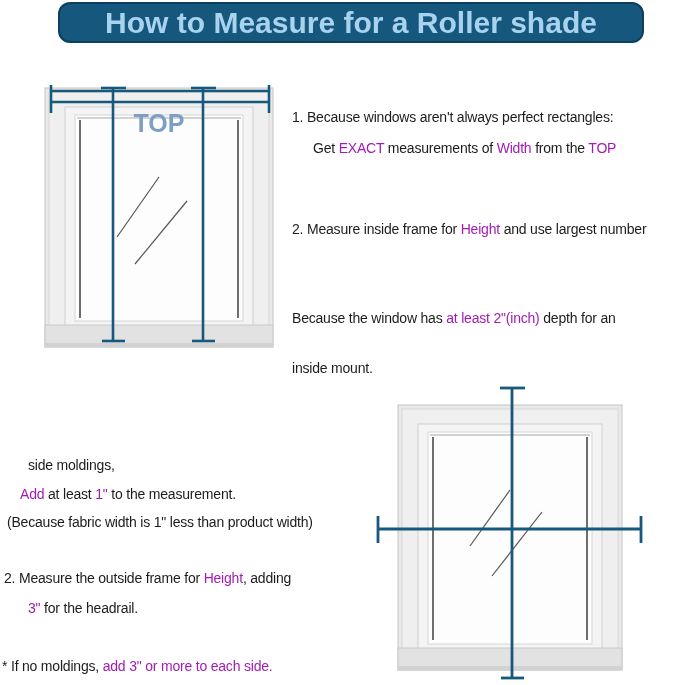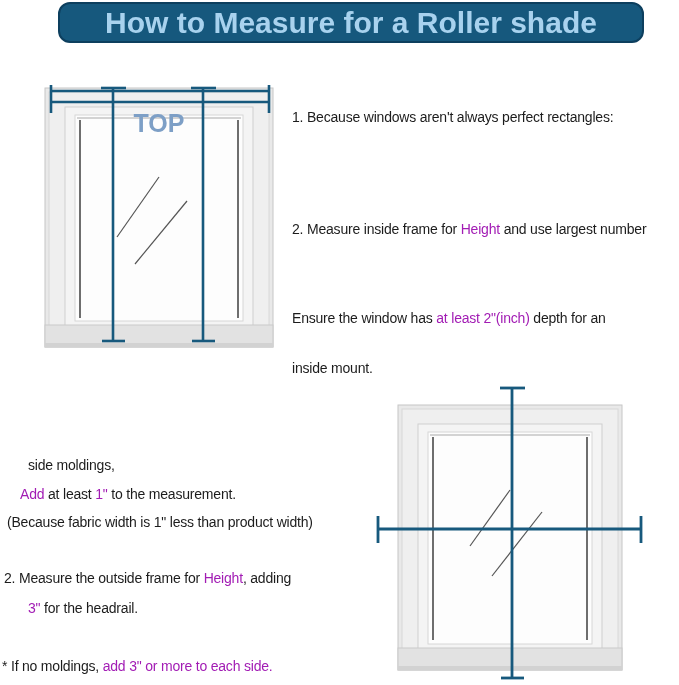--- a/index.html
+++ b/index.html
@@ -109,22 +109,23 @@
       <line x1="66" y1="8" x2="91" y2="8"></line>
       <line x1="67" y1="261" x2="90" y2="261"></line>
       <line x1="168" y1="9" x2="168" y2="261"></line>
       <line x1="156" y1="8" x2="181" y2="8"></line>
       <line x1="157" y1="261" x2="180" y2="261"></line>
     </g>
     <text x="124" y="52" text-anchor="middle" font-family="Liberation Sans, sans-serif" font-size="25" font-weight="bold" fill="#7d9fc6">TOP</text>
   </svg>
 
   <div id="i1" class="txt"><span>1. Because windows aren't always perfect rectangles:</span></div>
+  <div id="i2" class="txt"><span>Get </span><span class="accent">EXACT</span><span> measurements of </span><span class="accent">Width</span><span> from the </span><span class="accent">TOP</span></div>
   <div id="i4" class="txt"><span>2. Measure inside frame for </span><span class="accent">Height</span><span> and use largest number</span></div>
-  <div id="n1" class="txt"><span>Ensure the window has </span><span class="accent">at least 2"(inch)</span><span> depth for an</span></div>
+  <div id="n1" class="txt"><span>Because the window has </span><span class="accent">at least 2"(inch)</span><span> depth for an</span></div>
   <div id="n2" class="txt"><span>inside mount.</span></div>
 
   <div id="o2" class="txt"><span>side moldings,</span></div>
   <div id="o3" class="txt"><span class="accent">Add</span><span> at least </span><span class="accent">1"</span><span> to the measurement.</span></div>
   <div id="o4" class="txt"><span>(Because fabric width is 1" less than product width)</span></div>
   <div id="o5" class="txt"><span>2. Measure the outside frame for </span><span class="accent">Height</span><span>, adding</span></div>
   <div id="o6" class="txt"><span class="accent">3"</span><span>  for the headrail.</span></div>
   <div id="o7" class="txt"><span>* If no moldings, </span><span class="accent">add 3" or more to each side.</span></div>
 
   <svg id="win-outside" class="win-svg" width="290" height="307" viewBox="0 0 290 307">

